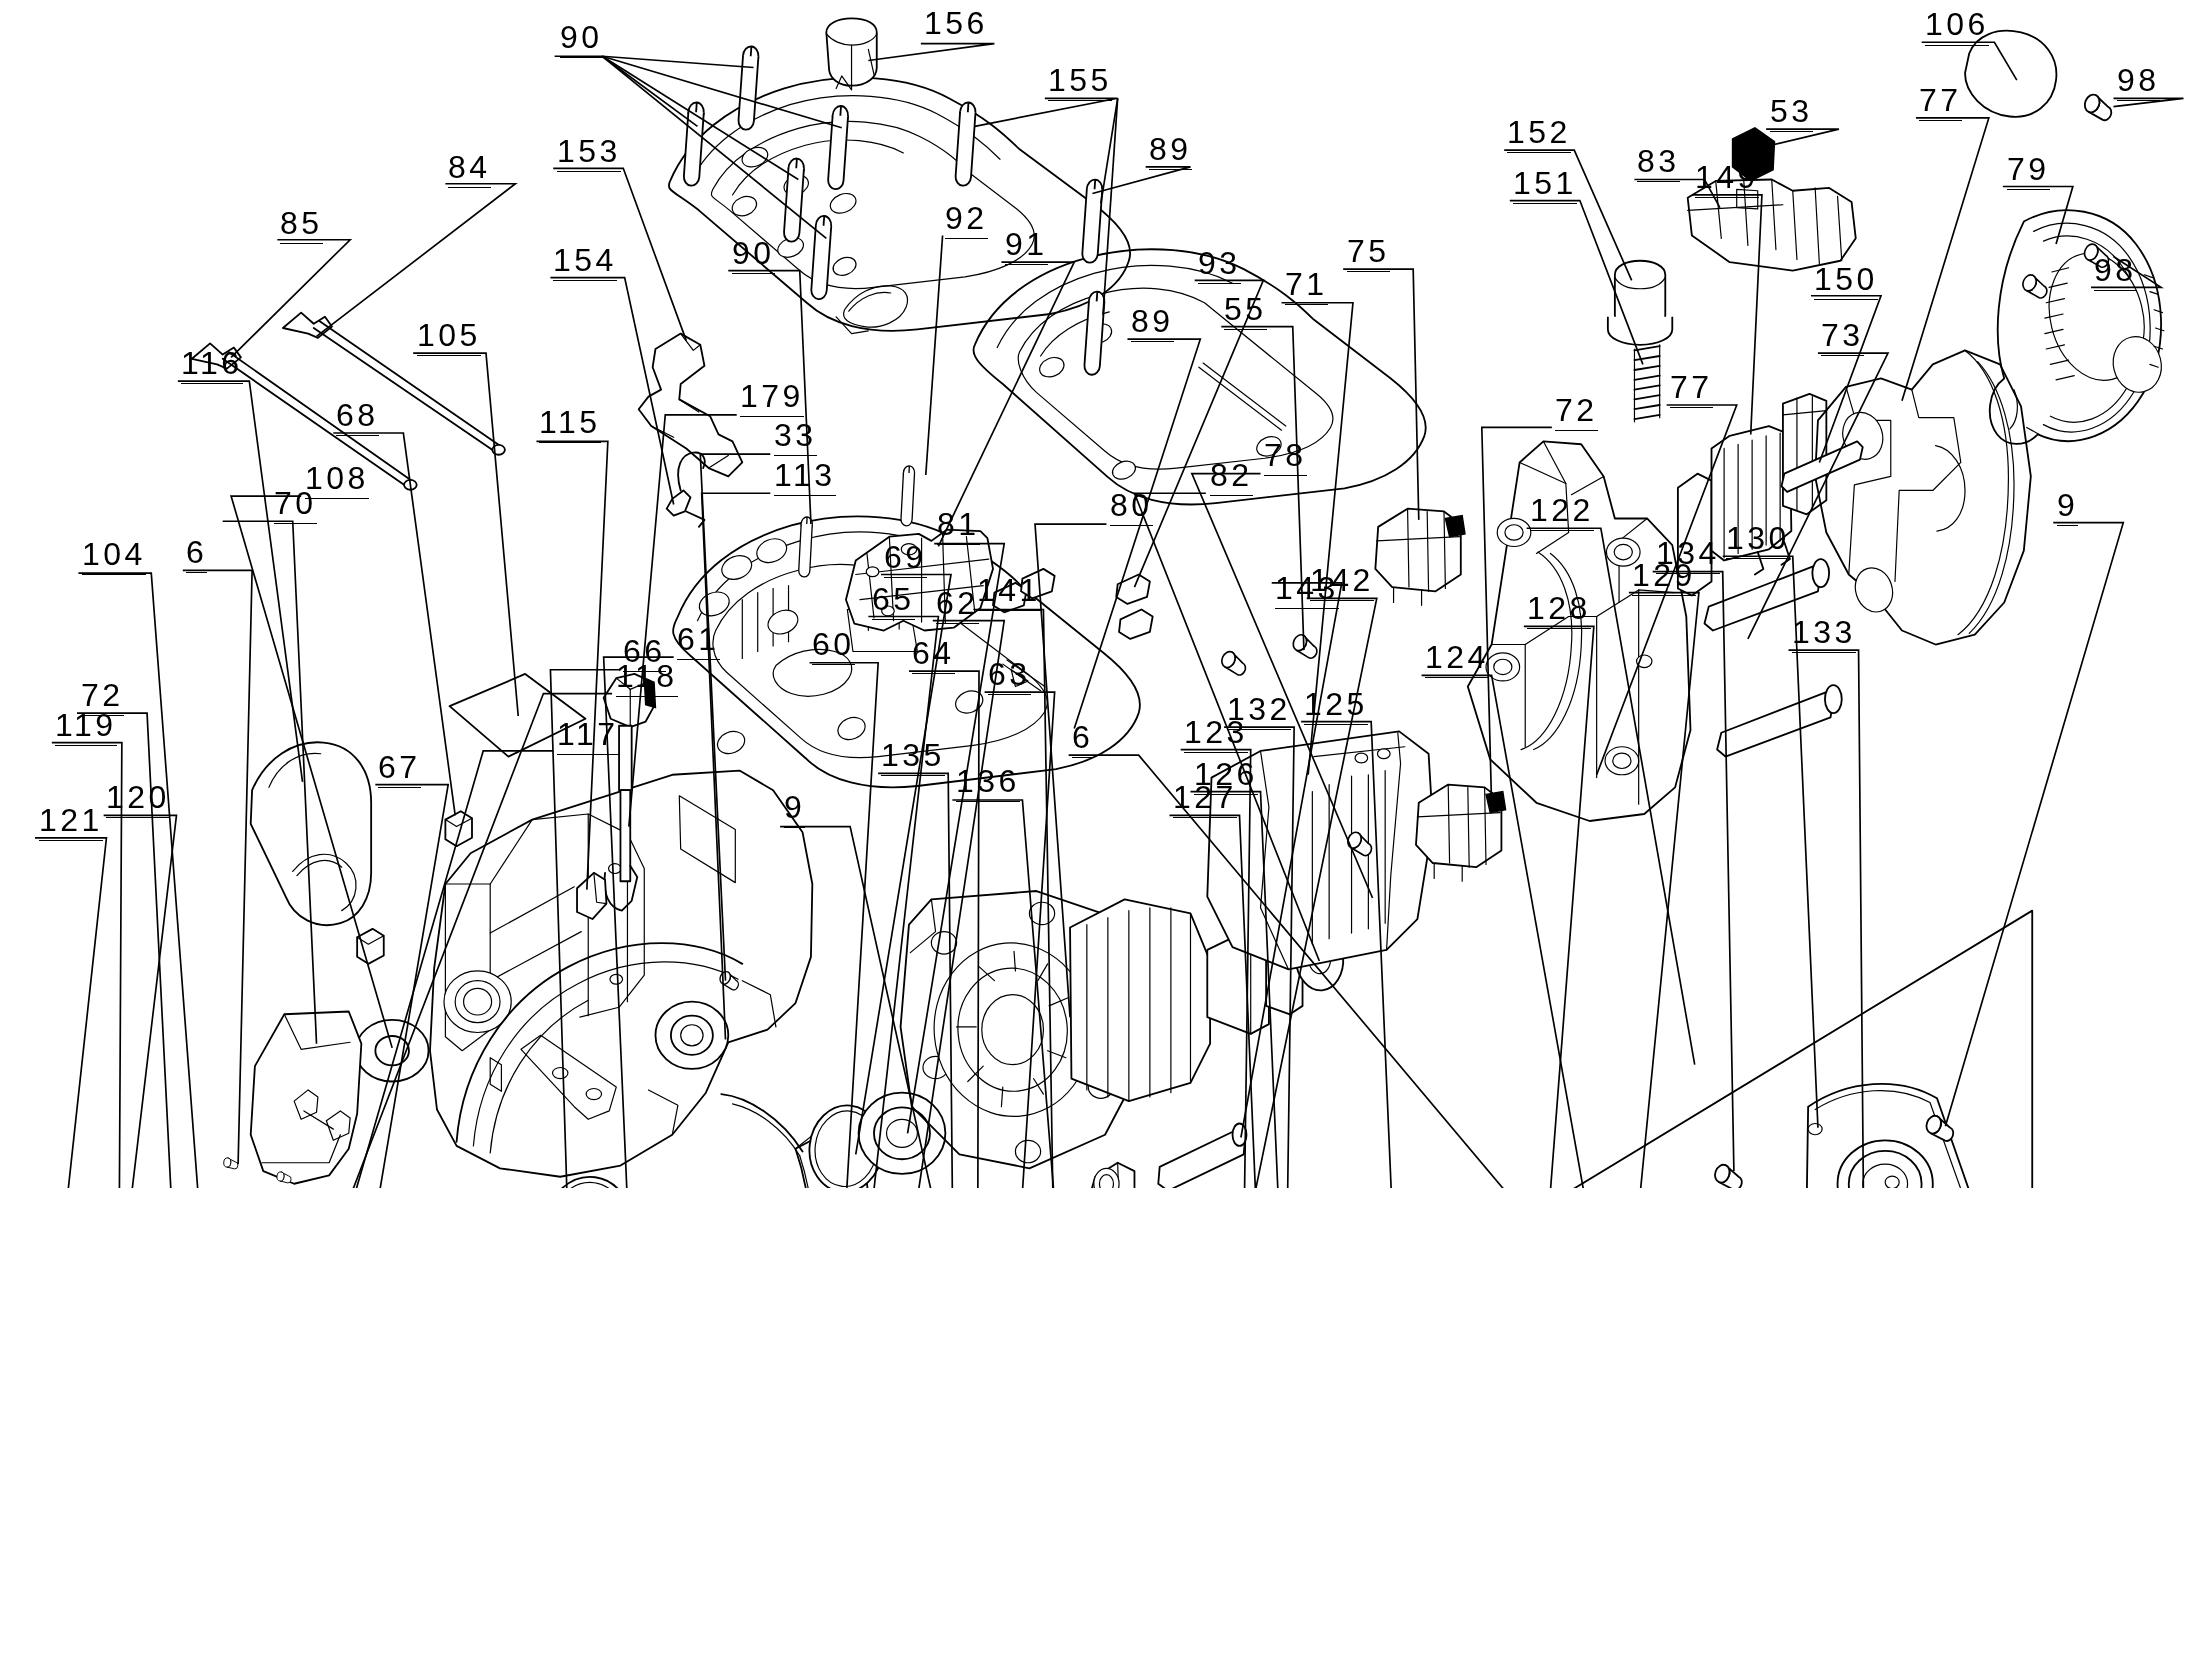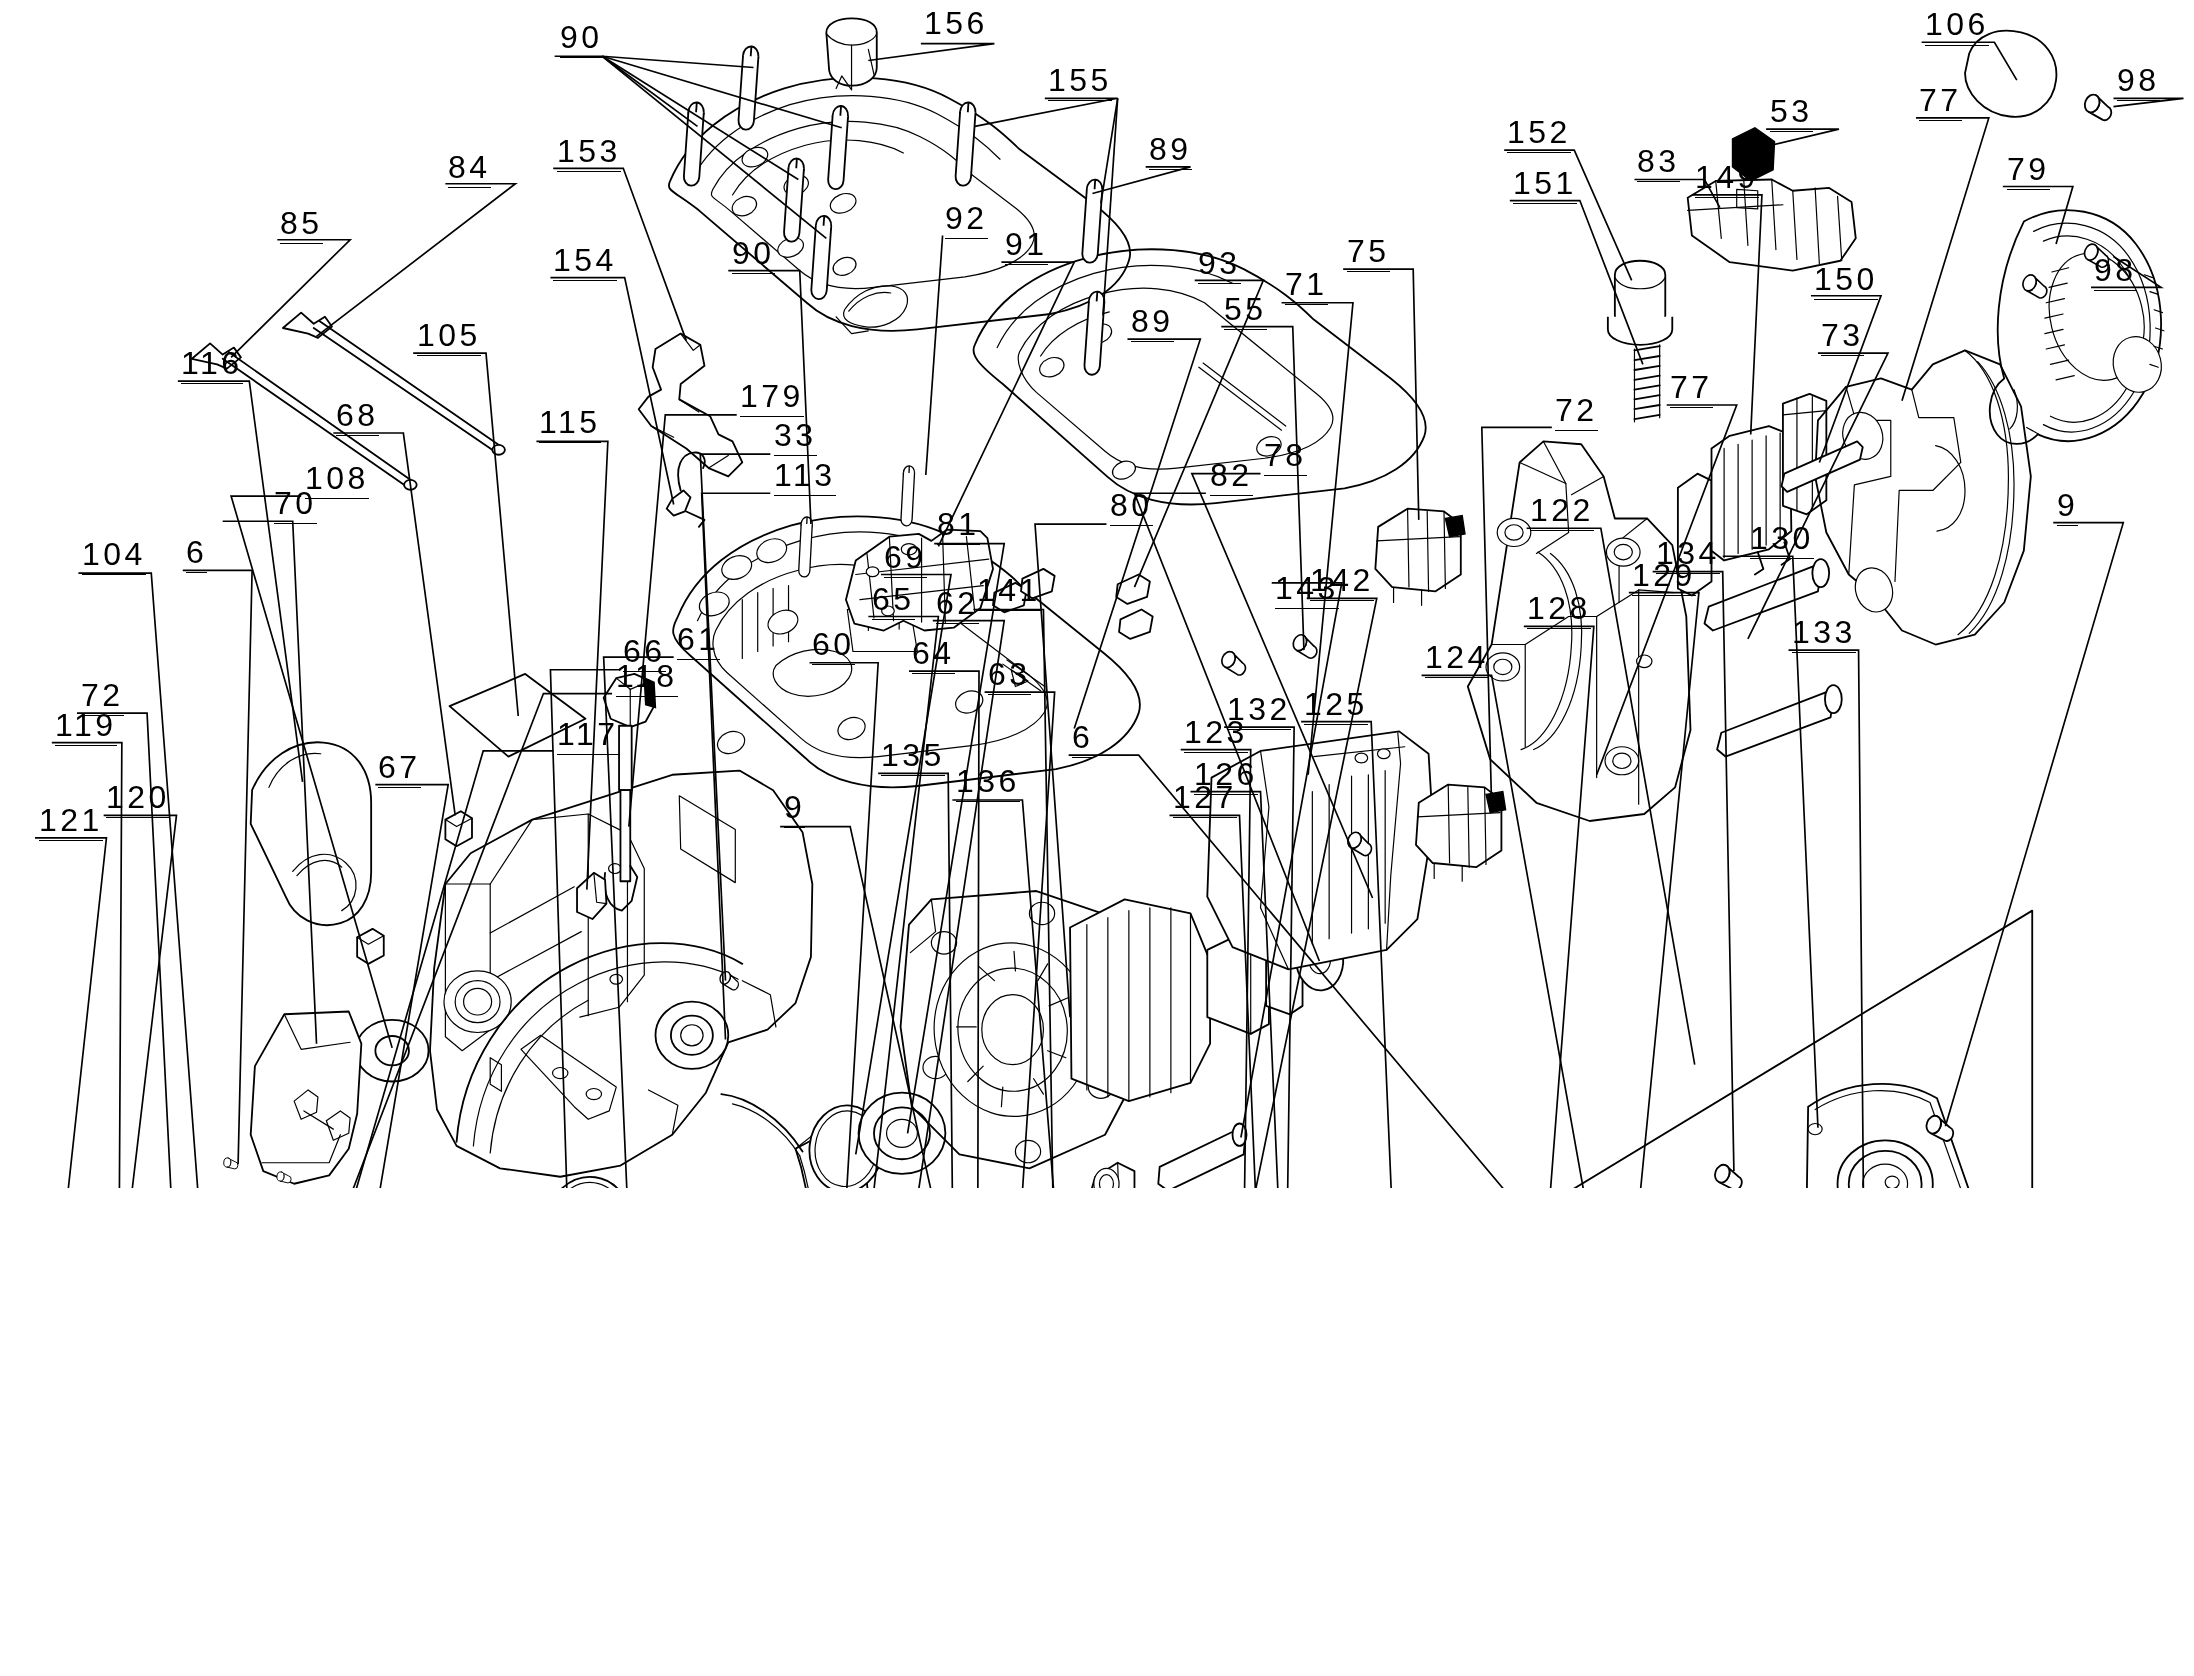--- a/index.html
+++ b/index.html
@@ -998,21 +998,21 @@
       <div class="callout ul" style="left: 1264px; top: 439px;">78</div>
       <div class="callout ul" style="left: 774px; top: 459px;">113</div>
       <div class="callout ul" style="left: 1210px; top: 459px;">82</div>
       <div class="callout ul" style="left: 305px; top: 462px;">108</div>
       <div class="callout ul" style="left: 1110px; top: 489px;">80</div>
       <div class="callout ul" style="left: 242px; top: 487px; margin-left: 32px;">70</div>
       <div class="callout ul" style="left: 937px; top: 508px;">81</div>
       <div class="callout ul" style="left: 1530px; top: 494px;">122</div>
       <div class="callout ul" style="left: 2057px; top: 489px;">9</div>
       <div class="callout ul" style="left: 186px; top: 536px;">6</div>
-      <div class="callout ul" style="left: 1726px; top: 522px; margin-left: 24px;">130</div>
+      <div class="callout ul" style="left: 1726px; top: 522px;">130</div>
       <div class="callout ul" style="left: 1656px; top: 537px;">134</div>
       <div class="callout ul" style="left: 82px; top: 538px;">104</div>
       <div class="callout ul" style="left: 884px; top: 541px;">69</div>
       <div class="callout ul" style="left: 1275px; top: 572px;">143</div>
       <div class="callout ul" style="left: 1632px; top: 559px;">129</div>
       <div class="callout ul" style="left: 977px; top: 574px;">141</div>
       <div class="callout ul" style="left: 1310px; top: 564px;">142</div>
       <div class="callout ul" style="left: 872px; top: 583px;">65</div>
       <div class="callout ul" style="left: 1527px; top: 592px;">128</div>
       <div class="callout ul" style="left: 936px; top: 587px;">62</div>

